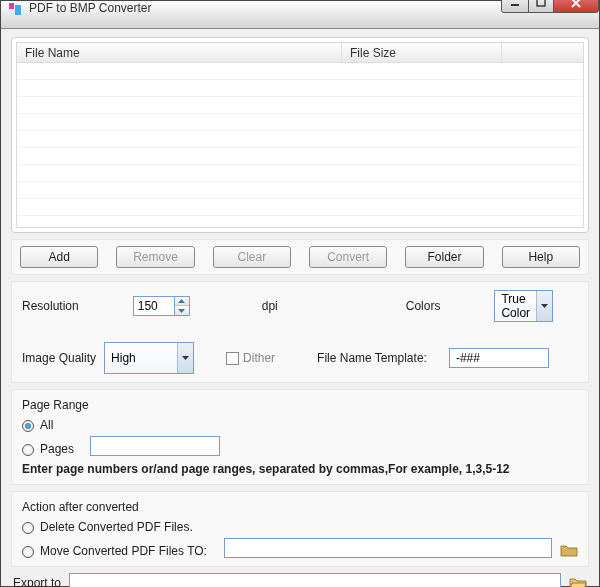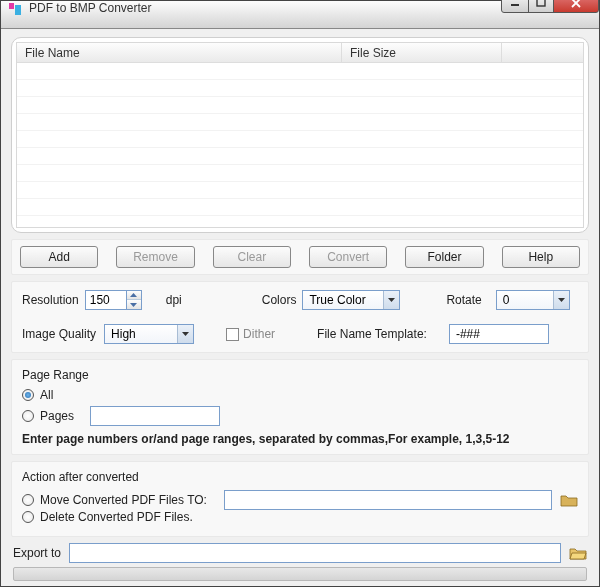--- a/index.html
+++ b/index.html
@@ -11,52 +11,52 @@
 .titlebar .title { color: #333; flex: 1; }
 .winbtns { display: flex; height: 20px; margin-top: -8px; }
 .winbtn { width: 28px; height: 20px; display: flex; align-items: center; justify-content: center; border: 1px solid #555; margin-left: -1px; }
 .winbtn.min { background: linear-gradient(180deg, #f5f5f5, #cfcfcf); border-radius: 0 0 0 3px; }
 .winbtn.max { background: linear-gradient(180deg, #f5f5f5, #cfcfcf); width: 26px; }
 .winbtn.close { background: linear-gradient(180deg, #e27a7a, #c83a2f); width: 46px; border-radius: 0 0 3px 0; }
 .winbtn svg { pointer-events: none; }
 
 .client { position: absolute; top: 28px; left: 0; right: 0; bottom: 0; background: #f0f0f0; padding: 8px 10px 6px 10px; }
 
-.listpanel { border: 1px solid #cfcfcf; background: #fff; height: 196px; border-radius: 10px; padding: 4px; margin-bottom: 6px; }
+.listpanel { border: 1px solid #cfcfcf; background: #fff; height: 196px; border-radius: 4px; padding: 4px; margin-bottom: 6px; }
 .listview { width: 100%; height: 100%; border: 1px solid #d9d9d9; background: #fff; position: relative; }
 .listhead { display: flex; height: 20px; background: linear-gradient(180deg, #fdfdfd, #eaeaea); border-bottom: 1px solid #ddd; }
 .listhead .col { padding: 3px 8px; border-right: 1px solid #ddd; color: #333; }
 .listhead .col.fn { width: 325px; }
 .listhead .col.fs { width: 160px; }
 .listhead .col.sp { flex: 1; border-right: none; }
 .listrows { position: absolute; top: 20px; left: 0; right: 0; bottom: 0; }
 .listrows .row { height: 17px; border-bottom: 1px solid #f2f2f2; }
 
 .btnrow { border: 1px solid #e8e8e8; background: #f8f8f8; border-radius: 2px; padding: 6px 8px; display: flex; gap: 18px; margin-bottom: 6px; }
 .btn { flex: 1; height: 22px; background: linear-gradient(180deg, #fcfcfc, #e6e6e6); border: 1px solid #888; border-radius: 3px; color: #222; display: flex; align-items: center; justify-content: center; }
 .btn.disabled { color: #9a9a9a; }
 
 .panel { border: 1px solid #e8e8e8; background: #f8f8f8; border-radius: 2px; padding: 8px 10px; margin-bottom: 6px; }
 
-.row1 { display: flex; align-items: center; margin-bottom: 14px; }
+.row1 { display: flex; align-items: center; margin-bottom: 20px; gap: 48px; }
 .lbl { color: #222; }
 .spinbox { display: flex; align-items: center; margin: 0 6px; }
 .spinbox input { width: 42px; height: 20px; border: 1px solid #7a9ecb; padding: 1px 4px; font-size: 12px; }
 .spinbtns { display: flex; flex-direction: column; border: 1px solid #7a9ecb; border-left: none; }
 .spinbtns div { width: 14px; height: 9px; background: linear-gradient(180deg,#fdfdfd,#e4e4e4); display:flex; align-items:center; justify-content:center; }
 .spinbtns div:first-child { border-bottom: 1px solid #bcd; }
-.combo { display:flex; align-items:center; border:1px solid #7a9ecb; height:20px; background:linear-gradient(180deg,#fff,#f2f5fa); }
+.combo { display:flex; align-items:center; border:1px solid #7a9ecb; height:32px; background:linear-gradient(180deg,#fff,#f2f5fa); }
 .combo .val { padding: 0 6px; flex:1; }
 .combo .arrow { width:16px; height:100%; background:linear-gradient(180deg,#eaf0f8,#cfdcec); border-left:1px solid #a8bcd4; display:flex; align-items:center; justify-content:center; }
 
 .row2 { display: flex; align-items: center; }
 .chk { width: 13px; height: 13px; border: 1px solid #888; background: #fff; margin-right: 4px; }
 .edit { height: 20px; border: 1px solid #7a9ecb; background: #fff; padding: 1px 6px; font-size: 12px; }
 
-.radio { display: flex; align-items: center; margin-bottom: 4px; }
+.radio { display: flex; align-items: flex-end; margin-bottom: 4px; }
 .radio .dot { width: 12px; height: 12px; border: 1.2px solid #555; border-radius: 50%; background: radial-gradient(circle,#fff,#e8e8e8); margin-right: 6px; position: relative; }
 .radio.checked .dot::after { content:""; position:absolute; top:2px; left:2px; width:6px; height:6px; border-radius:50%; background: radial-gradient(circle,#6fb3e8,#2a72b5); }
 .hint { color: #222; margin-top: 6px; font-weight: bold; }
 
 .foldericon { width:18px; height:16px; }
 
 .exportrow { display:flex; align-items:center; gap:8px; padding: 0 2px 4px 2px; }
 .exportrow .edit { flex:1; }
 
 .progress { height: 14px; border: 1px solid #b8b8b8; background: linear-gradient(180deg,#e8e8e8,#d4d4d4); border-radius: 2px; margin: 0 2px; }
@@ -198,35 +198,35 @@
       <div class="radio">
         <span class="dot"></span>
         <span class="lbl" style="width:50px">Pages</span>
         <input class="edit" style="width: 130px;" value="">
       </div>
       <div class="hint">Enter page numbers or/and page ranges, separated by commas,For example, 1,3,5-12</div>
     </div>
 
     <div class="panel">
       <div class="lbl" style="margin-bottom:6px">Action after converted</div>
+      <div class="radio">
+        <span class="dot"></span>
+        <span class="lbl">Delete Converted PDF Files.</span>
+      </div>
       <div class="radio" style="margin-bottom:0">
         <span class="dot"></span>
         <span class="lbl" style="width:180px">Move Converted PDF Files TO:</span>
         <input class="edit" style="flex: 1 1 0%; margin-left: 4px;" value="">
         <span class="foldericon" style="margin-left:8px">
           <svg viewBox="0 0 18 16">
               <path d="M1 4 h5 l2 2 h9 v8 h-16 z" fill="#d8b25a" stroke="#8a6a20" stroke-width="0.8"></path>
               <path d="M1 4 h5 l2 2 h9" fill="none"></path>
             </svg>
         </span>
       </div>
-      <div class="radio">
-        <span class="dot"></span>
-        <span class="lbl">Delete Converted PDF Files.</span>
-      </div>
     </div>
 
     <div class="exportrow">
       <span class="lbl">Export to</span>
       <input class="edit" value="" style="">
       <span class="foldericon">
         <svg viewBox="0 0 18 16">
             <path d="M1 4 h5 l2 2 h9 v8 h-16 z" fill="#e8c46a" stroke="#8a6a20" stroke-width="0.8"></path>
             <path d="M3 8 h14 l-2 6 h-14 z" fill="#f5d87e" stroke="#8a6a20" stroke-width="0.8"></path>
           </svg>

